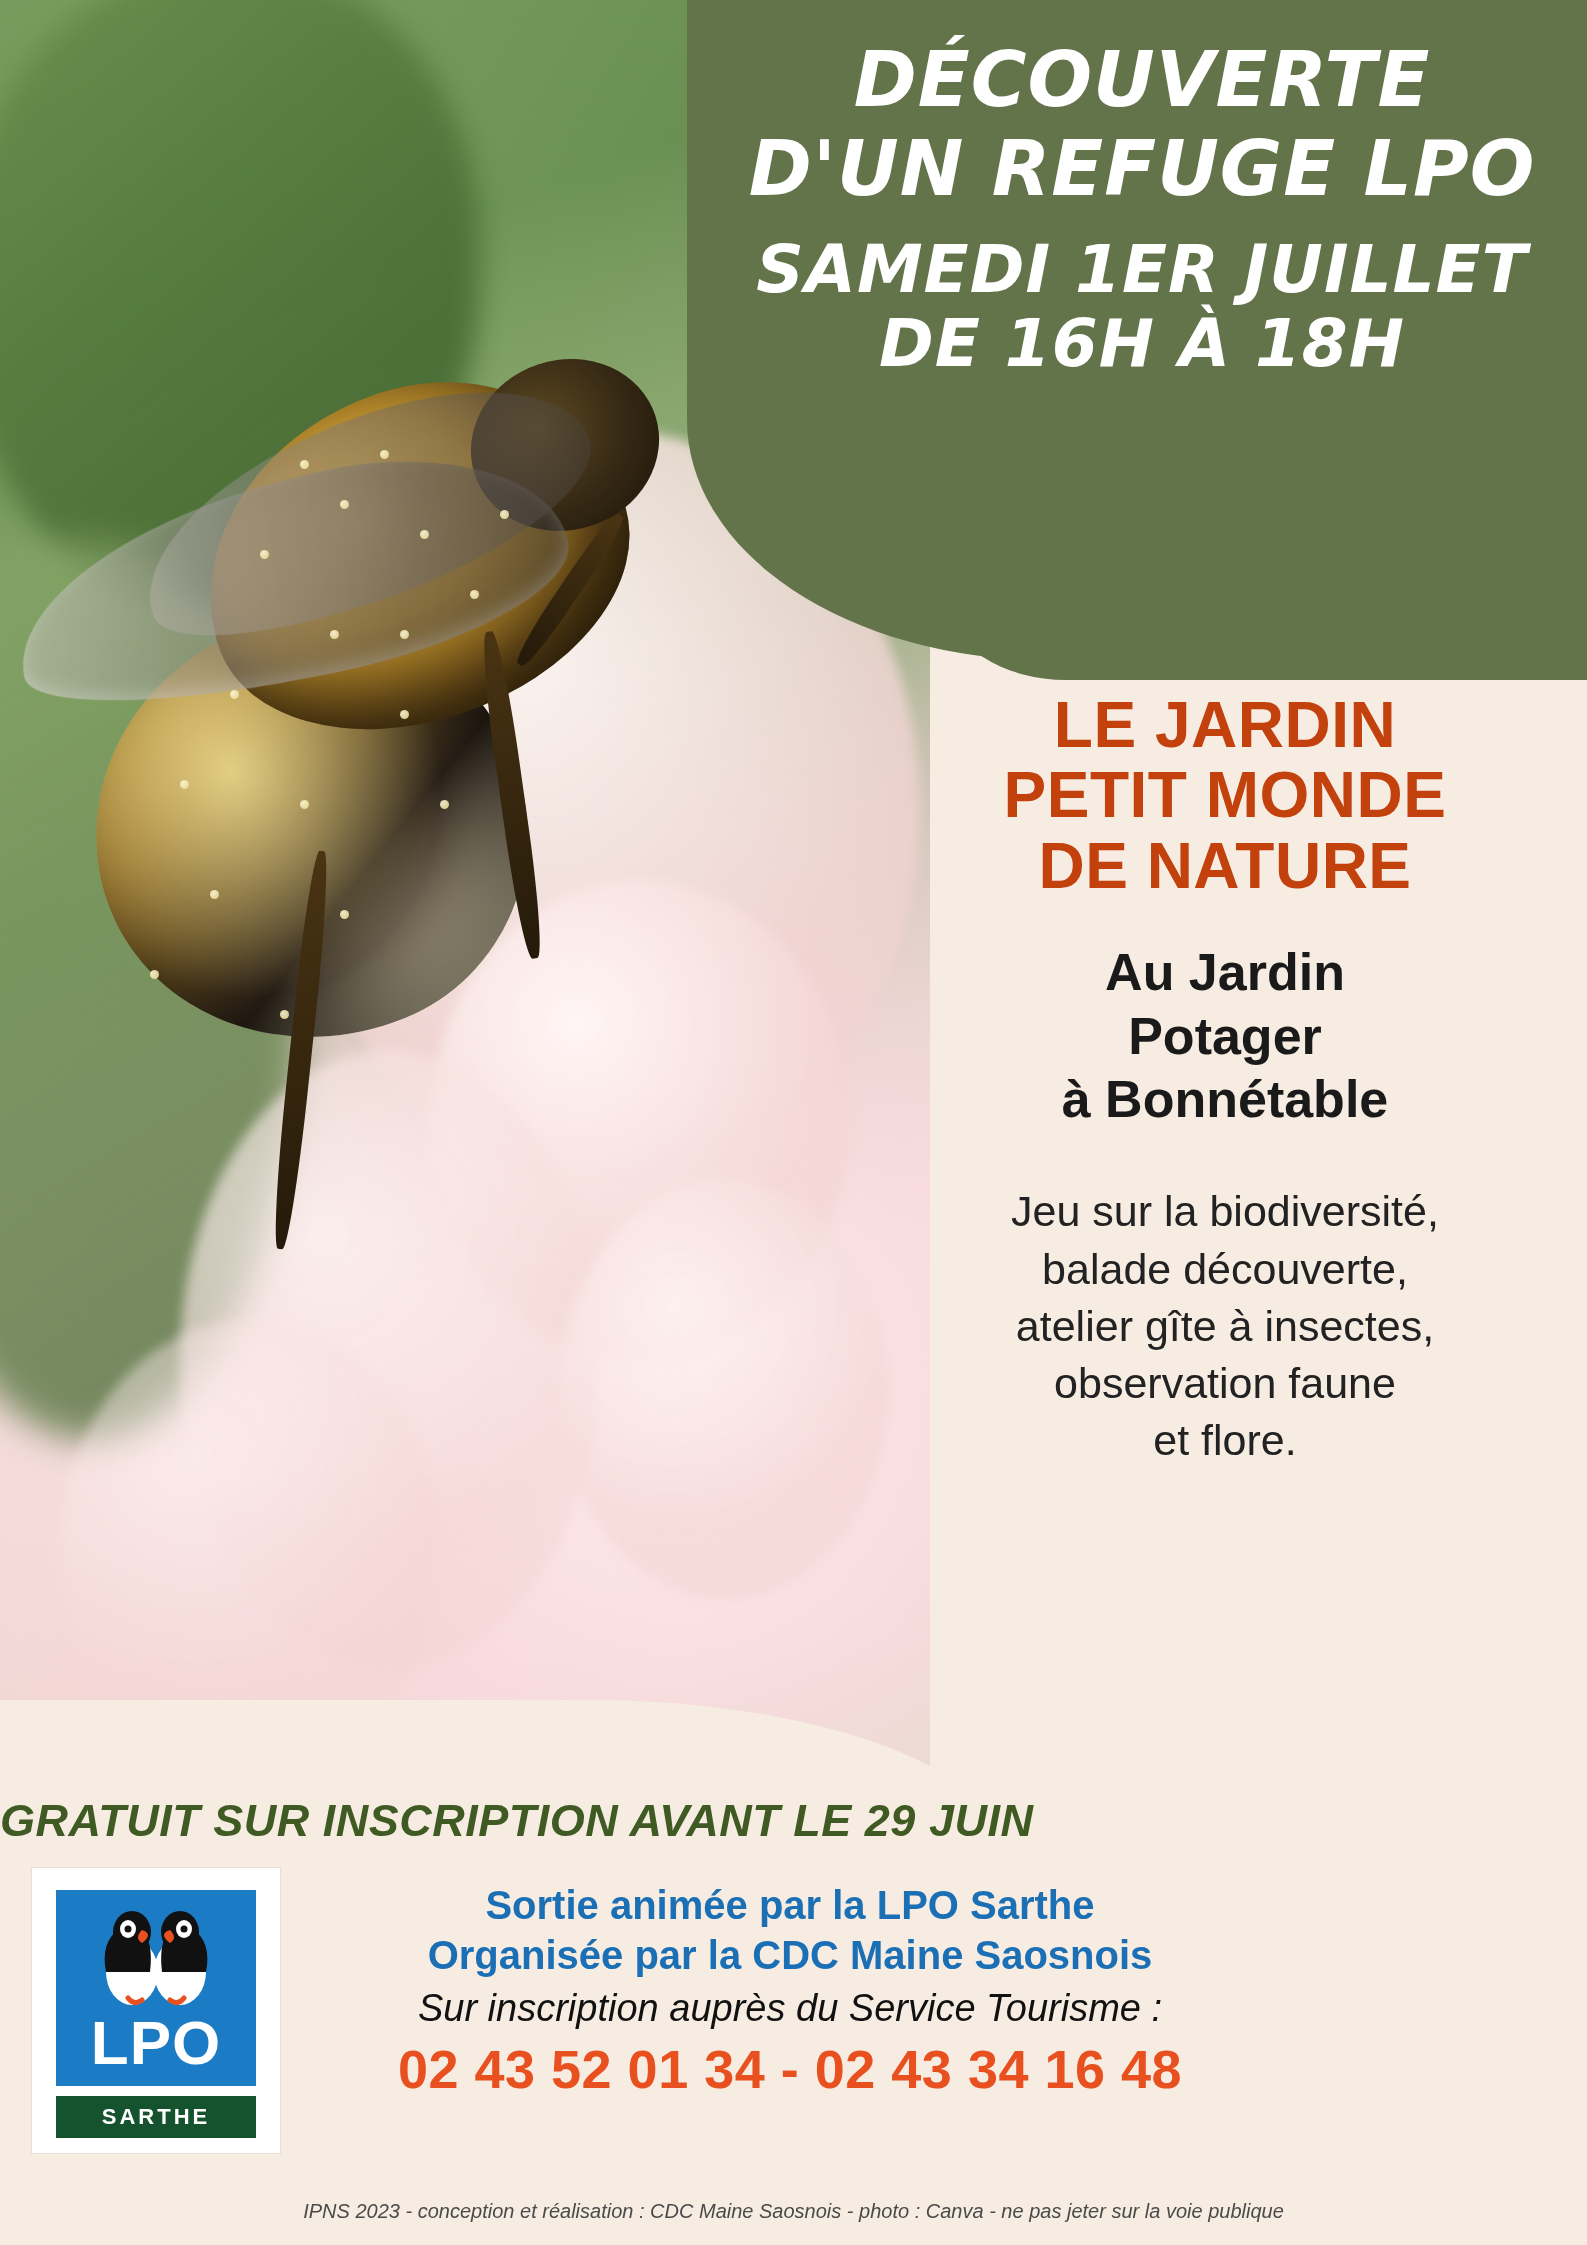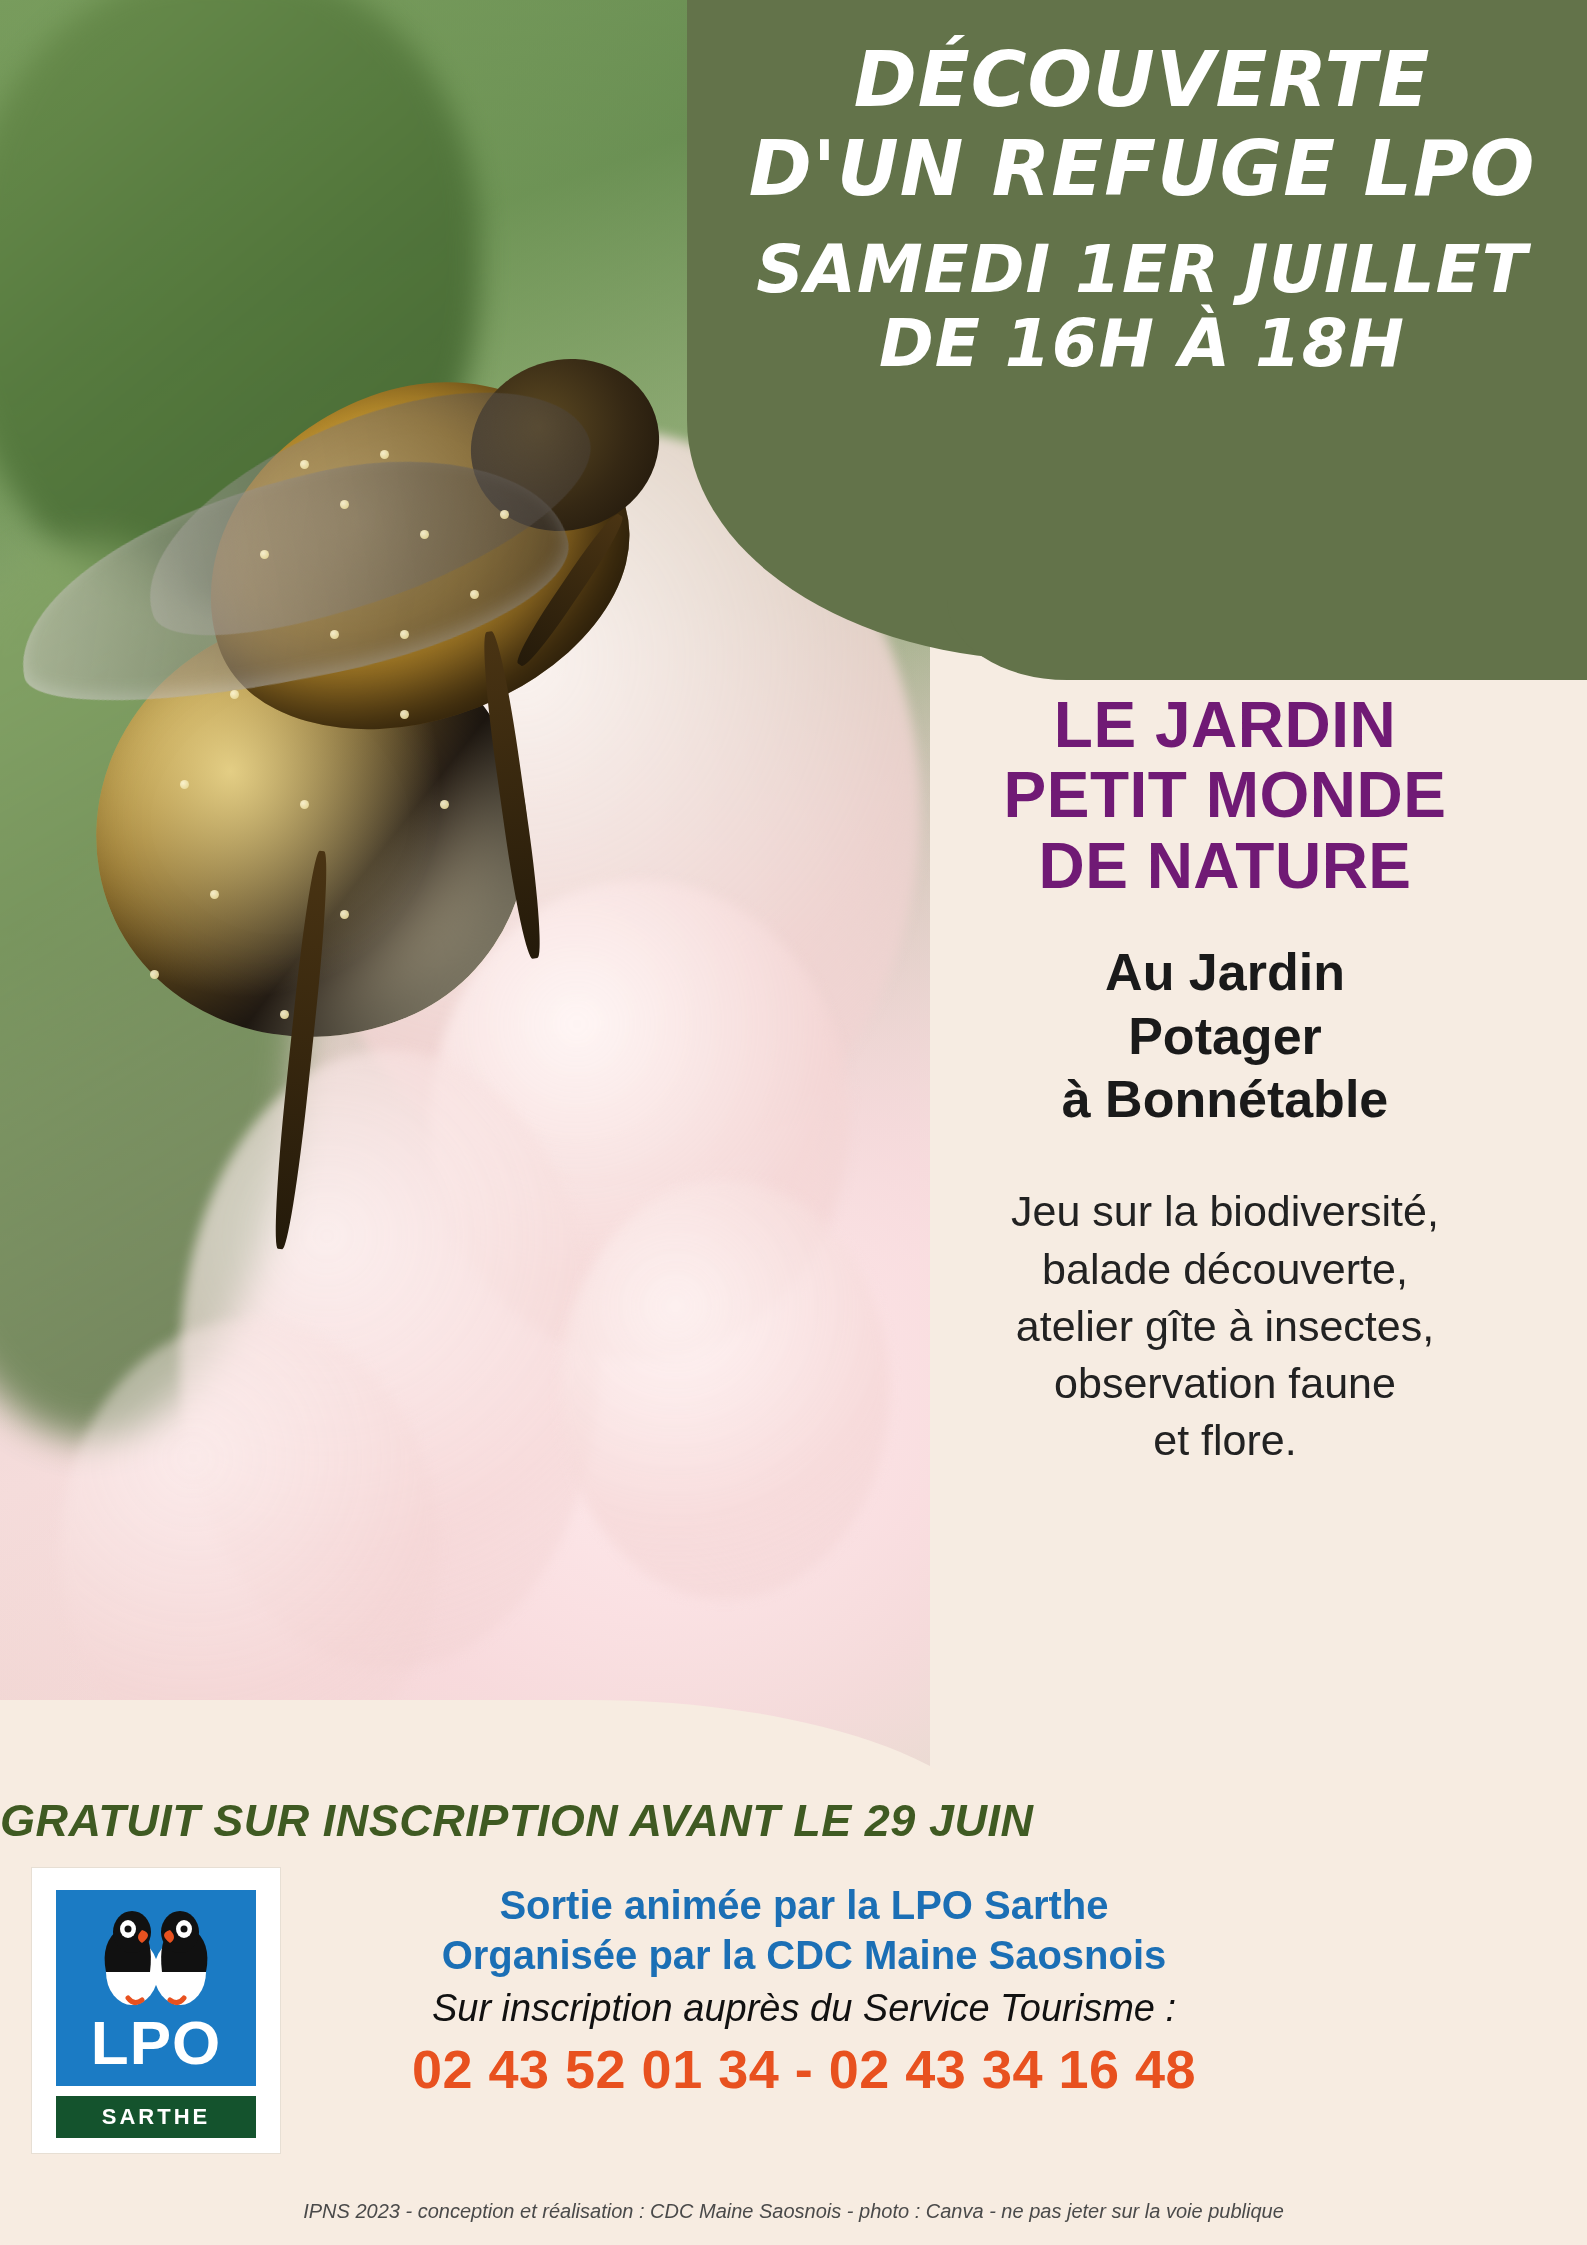--- a/index.html
+++ b/index.html
@@ -174,21 +174,21 @@
 
   
   .right-col {
     position: absolute;
     left: 880px;
     top: 690px;
     width: 690px;
     text-align: center;
   }
   .venue {
-    color: #701a75;
+    color: #c2410c;
     font-weight: 800;
     font-size: 64px;
     line-height: 1.1;
     letter-spacing: 0.5px;
   }
   .address {
     margin-top: 40px;
     color: #1a1a1a;
     font-weight: 800;
     font-size: 52px;
@@ -268,21 +268,21 @@
     letter-spacing: 3px;
     display: flex;
     align-items: center;
     justify-content: center;
   }
   .puffins { position: absolute; left: 42px; top: 12px; }
 
   
   .org-block {
     position: absolute;
-    left: 314px;
+    left: 300px;
     top: 1880px;
     width: 980px;
     text-align: center;
   }
   .org-line1, .org-line2 {
     color: #1b6fb5;
     font-weight: 800;
     font-size: 40px;
     line-height: 1.26;
   }

